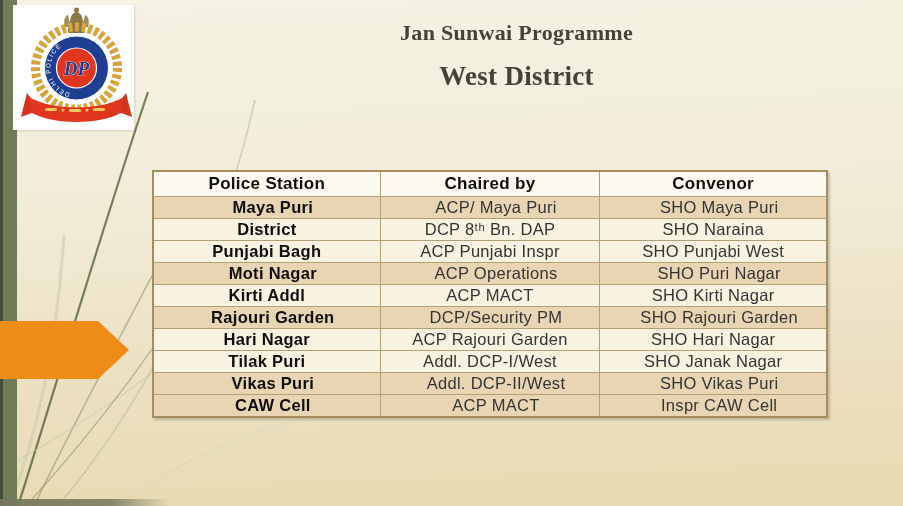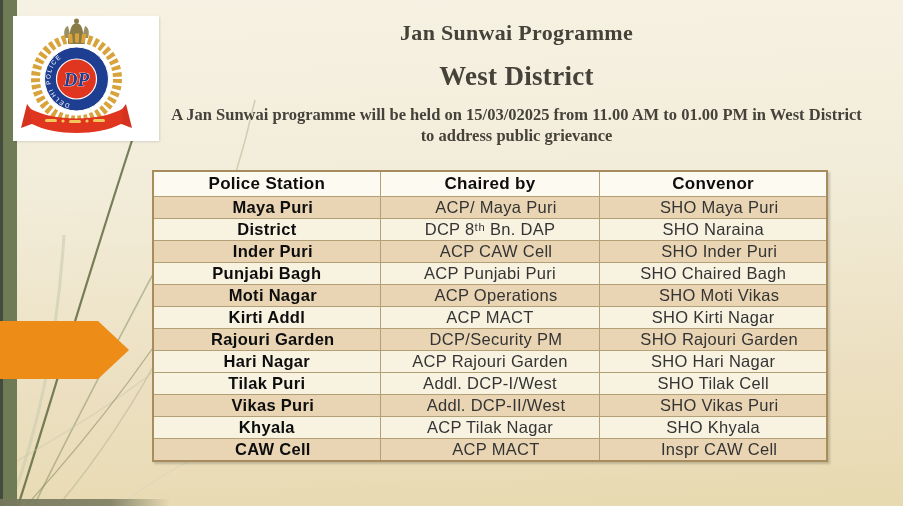--- a/index.html
+++ b/index.html
@@ -10,21 +10,21 @@
     font-family:"Liberation Sans","DejaVu Sans",sans-serif;
   }
   
   .edge-dark{position:absolute;left:0;top:0;width:3px;height:506px;background:#454b3b;}
   .edge-olive{position:absolute;left:3px;top:0;width:14px;height:506px;background:#6f7b55;}
   .bottom-shadow{position:absolute;left:0;top:499px;width:170px;height:7px;
     background:linear-gradient(90deg,rgba(118,120,93,.95) 0%,rgba(118,120,93,.85) 65%,rgba(118,120,93,0) 100%);}
   
   .stems{position:absolute;left:0;top:0;width:903px;height:506px;pointer-events:none;}
   
-  .logo-box{position:absolute;left:13px;top:16px;width:146px;height:125px;background:#ffffff;
+  .logo-box{position:absolute;left:13px;top:5px;width:121px;height:125px;background:#ffffff;
     box-shadow:1px 1px 2px rgba(0,0,0,.12);}
   
   .arrow{position:absolute;left:0;top:321px;width:129px;height:58px;background:#ee8c18;
     clip-path:polygon(0 0,76% 0,100% 50%,76% 100%,0 100%);}
   
   .headblock{position:absolute;left:140px;top:20px;width:753px;text-align:center;
     font-family:"Liberation Serif","DejaVu Serif",serif;color:#45423a;}
   .title{font-size:22px;font-weight:bold;letter-spacing:.3px;}
   .subtitle{font-size:27px;font-weight:bold;margin-top:15px;letter-spacing:.3px;}
   .desc{font-size:16.5px;font-weight:bold;margin:13px auto 0 auto;max-width:700px;line-height:1.25;}
@@ -99,21 +99,20 @@
         <rect x="56" y="104" width="12" height="3" rx="1.5"></rect>
         <circle cx="74" cy="105" r="1.6"></circle>
         <rect x="80" y="103" width="12" height="3" rx="1.5"></rect>
       </g>
     </svg>
   </div>
 
   <div class="headblock">
     <div class="title">Jan Sunwai Programme</div>
     <div class="subtitle">West District</div>
-    <div class="desc">A Jan Sunwai programme will be held on 15/03/02025 from 11.00 AM to 01.00 PM in West District to address public grievance</div>
   </div>
 
   <div class="tbl-wrap">
     <table>
       <colgroup>
           <col style="width:33.7%">
           <col style="width:32.6%">
           <col style="width:33.7%">
         </colgroup>
       <thead>
@@ -127,64 +126,54 @@
           <tr class="odd">
             <td class="c1">Maya Puri</td>
             <td>ACP/ Maya Puri</td>
             <td>SHO Maya Puri</td>
           </tr>
           <tr class="even">
             <td class="c1">District</td>
             <td>DCP 8ᵗʰ Bn. DAP</td>
             <td>SHO Naraina</td>
           </tr>
-          <tr class="odd">
-            <td class="c1">Inder Puri</td>
-            <td>ACP CAW Cell</td>
-            <td>SHO Inder Puri</td>
-          </tr>
           <tr class="even">
             <td class="c1">Punjabi Bagh</td>
-            <td>ACP Punjabi Puri</td>
-            <td>SHO Chaired Bagh</td>
+            <td>ACP Punjabi Inspr</td>
+            <td>SHO Punjabi West</td>
           </tr>
           <tr class="odd">
             <td class="c1">Moti Nagar</td>
             <td>ACP Operations</td>
-            <td>SHO Moti Vikas</td>
+            <td>SHO Puri Nagar</td>
           </tr>
           <tr class="even">
             <td class="c1">Kirti Addl</td>
             <td>ACP MACT</td>
             <td>SHO Kirti Nagar</td>
           </tr>
           <tr class="odd">
             <td class="c1">Rajouri Garden</td>
             <td>DCP/Security PM</td>
             <td>SHO Rajouri Garden</td>
           </tr>
           <tr class="even">
             <td class="c1">Hari Nagar</td>
             <td>ACP Rajouri Garden</td>
             <td>SHO Hari Nagar</td>
           </tr>
           <tr class="even">
             <td class="c1">Tilak Puri</td>
             <td>Addl. DCP-I/West</td>
-            <td>SHO Tilak Cell</td>
+            <td>SHO Janak Nagar</td>
           </tr>
           <tr class="odd">
             <td class="c1">Vikas Puri</td>
             <td>Addl. DCP-II/West</td>
             <td>SHO Vikas Puri</td>
-          </tr>
-          <tr class="even">
-            <td class="c1">Khyala</td>
-            <td>ACP Tilak Nagar</td>
-            <td>SHO Khyala</td>
           </tr>
           <tr class="odd">
             <td class="c1">CAW Cell</td>
             <td>ACP MACT</td>
             <td>Inspr CAW Cell</td>
           </tr>
         </tbody>
     </table>
   </div>
 

